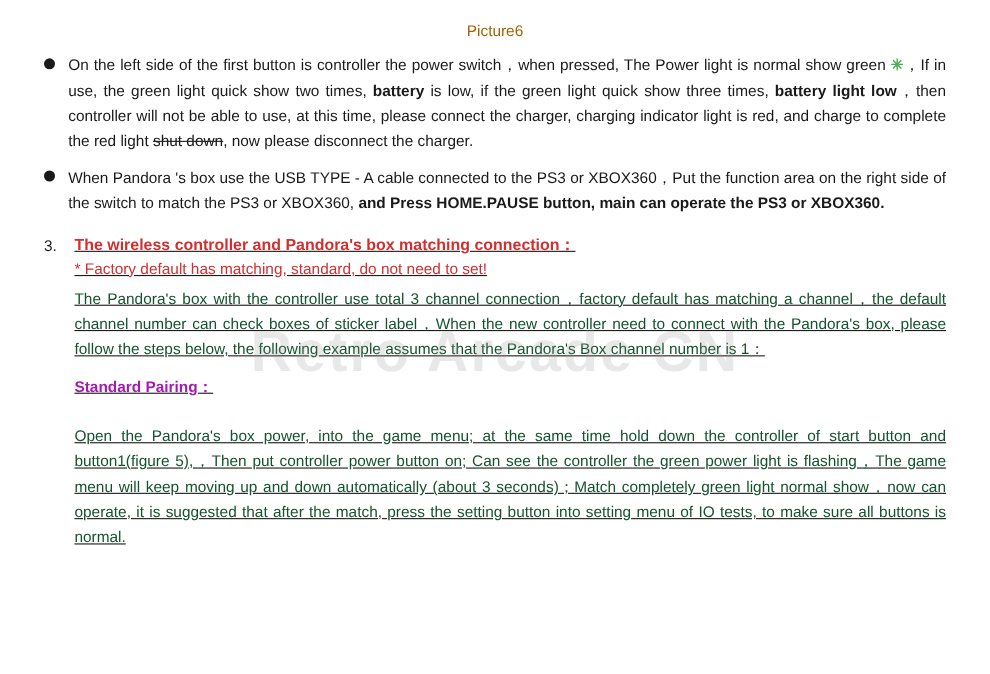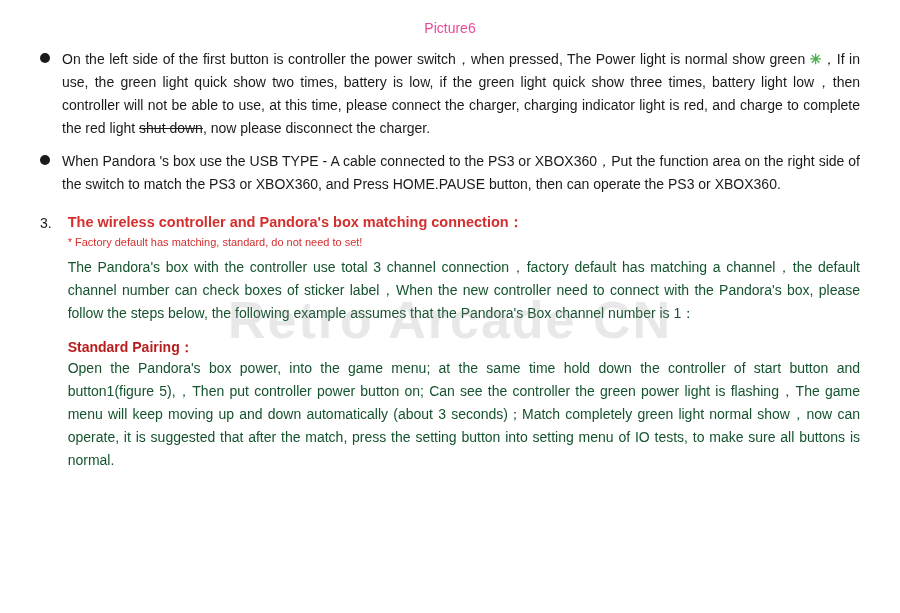--- a/index.html
+++ b/index.html
@@ -18,21 +18,21 @@
       padding: 20px 40px 20px 40px;
       position: relative;
       overflow: hidden;
     }
 
     .page-title {
       text-align: center;
       font-size: 14px;
       font-weight: normal;
       margin-bottom: 12px;
-      color: #ec4899;
+      color: #a16207;
     }
 
     .bullet-list {
       list-style: none;
       padding: 0;
       margin: 0 0 16px 0;
     }
 
     .bullet-list li {
       display: flex;
@@ -51,21 +51,21 @@
       flex-shrink: 0;
     }
 
     .bullet-text {
       flex: 1;
       text-align: justify;
       line-height: 1.65;
     }
 
     .bold {
-      font-weight: normal;
+      font-weight: bold;
       margin-top: 36px;
     }
 
     .green-star {
       color: #4caf50;
       font-weight: bold;
     }
 
     .strike {
       text-decoration: line-through;
@@ -82,48 +82,49 @@
     .section-number {
       color: #1a1a1a;
       font-weight: normal;
       margin-right: 16px;
       flex-shrink: 0;
       padding-top: 2px;
     }
 
     .section-content {
       flex: 1;
+      text-decoration: underline;
     }
 
     .section-heading {
       color: #d32f2f;
       font-weight: bold;
       font-size: 14.5px;
       margin-bottom: 4px;
     }
 
     .factory-note {
       color: #d32f2f;
-      font-size: 11px;
+      font-size: 14px;
       margin-bottom: 8px;
     }
 
     .body-para {
       text-align: justify;
       line-height: 1.65;
       margin-bottom: 10px;
       color: #14532d;
     }
 
     .sub-heading {
-      color: #b91c1c;
+      color: #a21caf;
       font-weight: bold;
       font-size: 14px;
       margin-top: 14px;
-      margin-bottom: 0;
+      margin-bottom: 24px;
     }
 
     
     .watermark {
       position: absolute;
       top: 290px;
       left: 50%;
       transform: translateX(-50%);
       font-size: 52px;
       font-weight: bold;
@@ -153,21 +154,21 @@
       <span class="bold">battery light low</span>，then controller will not be able to use, at this time, please connect the charger, charging indicator light is red, and charge to complete the red light
       <span class="strike">shut down</span>, now please disconnect the charger.
     </span>
   </li>
 
 
   <li>
     <span class="bullet-dot"></span>
     <span class="bullet-text">
       When Pandora 's box use the USB TYPE - A cable connected to the PS3 or XBOX360，Put the function area on the right side of the switch to match the PS3 or XBOX360,
-      <span class="bold">and Press HOME.PAUSE button, then can operate the PS3 or XBOX360.</span>
+      <span class="bold">and Press HOME.PAUSE button, main can operate the PS3 or XBOX360.</span>
     </span>
   </li>
 
 </ul>
 
 <div class="section-numbered">
   <div class="section-number">3.</div>
   <div class="section-content">
     <div class="section-heading">The wireless controller and Pandora's box matching connection：</div>
     <div class="factory-note">* Factory default has matching, standard, do not need to set!</div>

